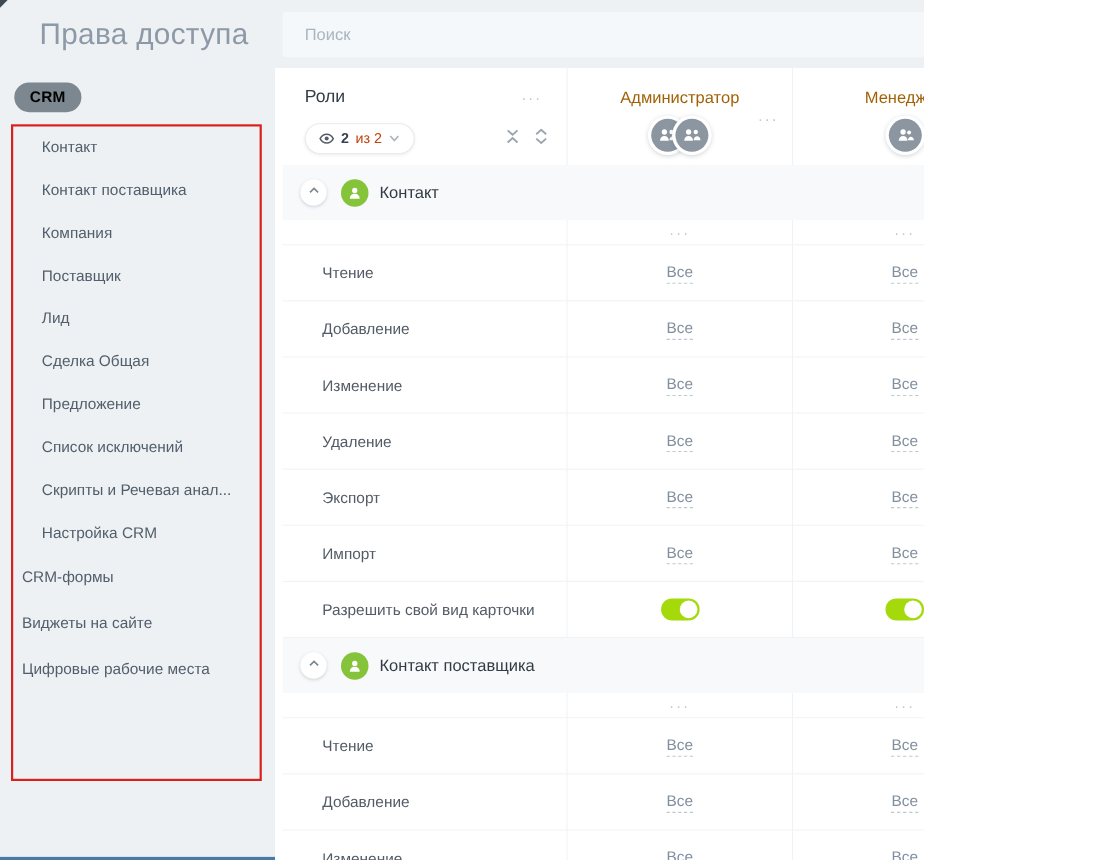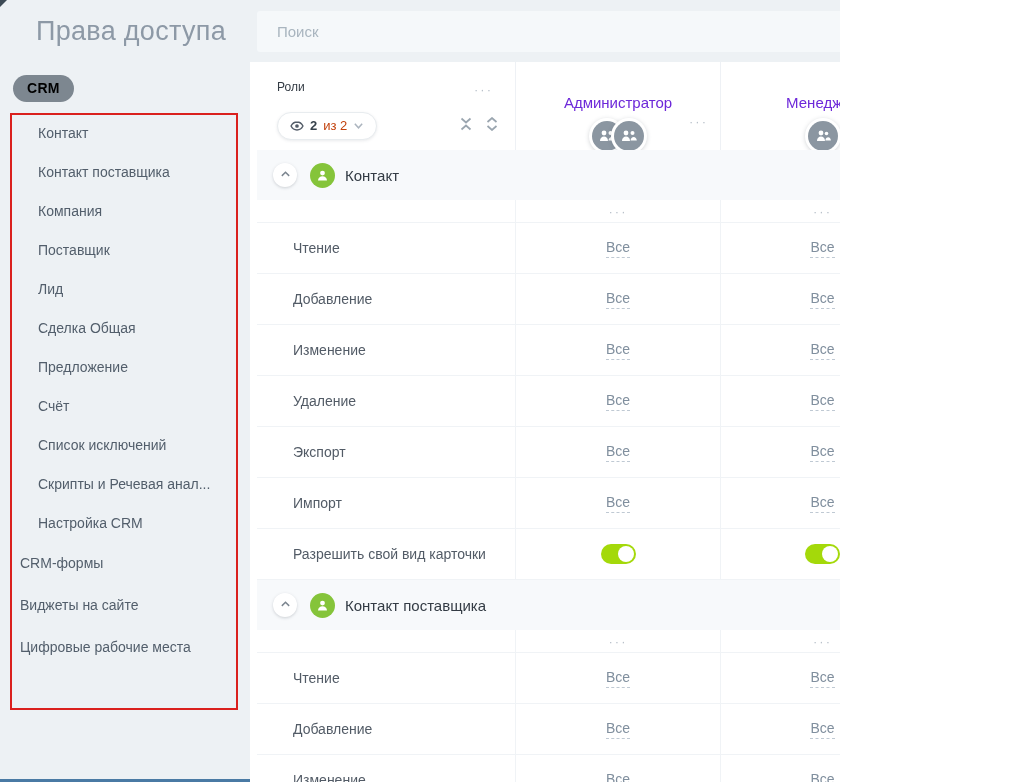--- a/index.html
+++ b/index.html
@@ -32,33 +32,33 @@
   .t-inner { position:absolute; left:7px; top:0; width:754px; }
 
   .cols { display:flex; }
   .c-label { width:258px; }
   .c-val { width:205px; position:relative; }
 
   
   .head-row { height:88px; position:relative; }
   .head-row .c-val { border-left:1px solid #eef1f5; }
   .head-row .c-val.last { border-right:1px solid #eef1f5; }
-  .roles-title { position:absolute; left:20px; top:18px; font-size:12px; color:#333b44; }
+  .roles-title { position:absolute; left:20px; top:18px; font-size:16px; color:#333b44; }
   .dots { color:#b9c1ca; font-size:13px; letter-spacing:2px; line-height:1; user-select:none; }
   .head-dots-roles { position:absolute; right:22px; top:21px; }
   .filter-pill { position:absolute; left:20px; top:50px; display:inline-flex; align-items:center; gap:6px;
     background:#fff; border:1px solid #e8ecef; border-radius:15px; padding:5px 12px 6px;
     box-shadow:0 1px 3px rgba(83,92,105,.12); cursor:pointer; }
   .pill-count { font-size:13px; color:#37424c; font-weight:bold; }
   .pill-of { font-size:13px; color:#c2410c; }
   .rows-tools { position:absolute; right:16px; top:55px; display:flex; gap:12px; }
   .tool-ic { width:14px; height:14px; cursor:pointer; }
 
   .role-head { position:relative; height:88px; }
-  .role-name { text-align:center; margin-top:32px; font-size:15px; color:#6d28d9; }
+  .role-name { text-align:center; margin-top:19px; font-size:15px; color:#a16207; }
   .role-dots { position:absolute; right:12px; top:21px; }
   .role-avatars { display:flex; justify-content:center; margin-top:7px; }
   .av-ring { width:36px; height:36px; border-radius:50%; background:#fff;
     box-shadow:0 1px 4px rgba(83,92,105,.25); display:flex; align-items:center; justify-content:center; }
   .av-ring + .av-ring { margin-left:-14px; }
   .av-grey { width:30px; height:30px; border-radius:50%; background:#8b96a1; display:flex; align-items:center; justify-content:center; }
 
   
   .section-head { height:50px; background:#f7f9fb; display:flex; align-items:center; width:754px; position:relative; }
   .sec-chevron-btn { width:24px; height:24px; border-radius:50%; background:#fff; margin-left:16px;
@@ -96,21 +96,20 @@
     <div class="crm-badge">CRM</div>
     <div class="nav-box"></div>
     <div class="nav-box" style="border:none;">
         <div class="nav-item lvl1">Контакт</div>
         <div class="nav-item lvl1">Контакт поставщика</div>
         <div class="nav-item lvl1">Компания</div>
         <div class="nav-item lvl1">Поставщик</div>
         <div class="nav-item lvl1">Лид</div>
         <div class="nav-item lvl1">Сделка Общая</div>
         <div class="nav-item lvl1">Предложение</div>
-        <div class="nav-item lvl1">Счёт</div>
         <div class="nav-item lvl1">Список исключений</div>
         <div class="nav-item lvl1">Скрипты и Речевая анал...</div>
         <div class="nav-item lvl1">Настройка CRM</div>
         <div class="nav-item lvl0">CRM-формы</div>
         <div class="nav-item lvl0">Виджеты на сайте</div>
         <div class="nav-item lvl0">Цифровые рабочие места</div>
       </div>
     <div class="sidebar-bottom-bar"></div>
   </div>
 

